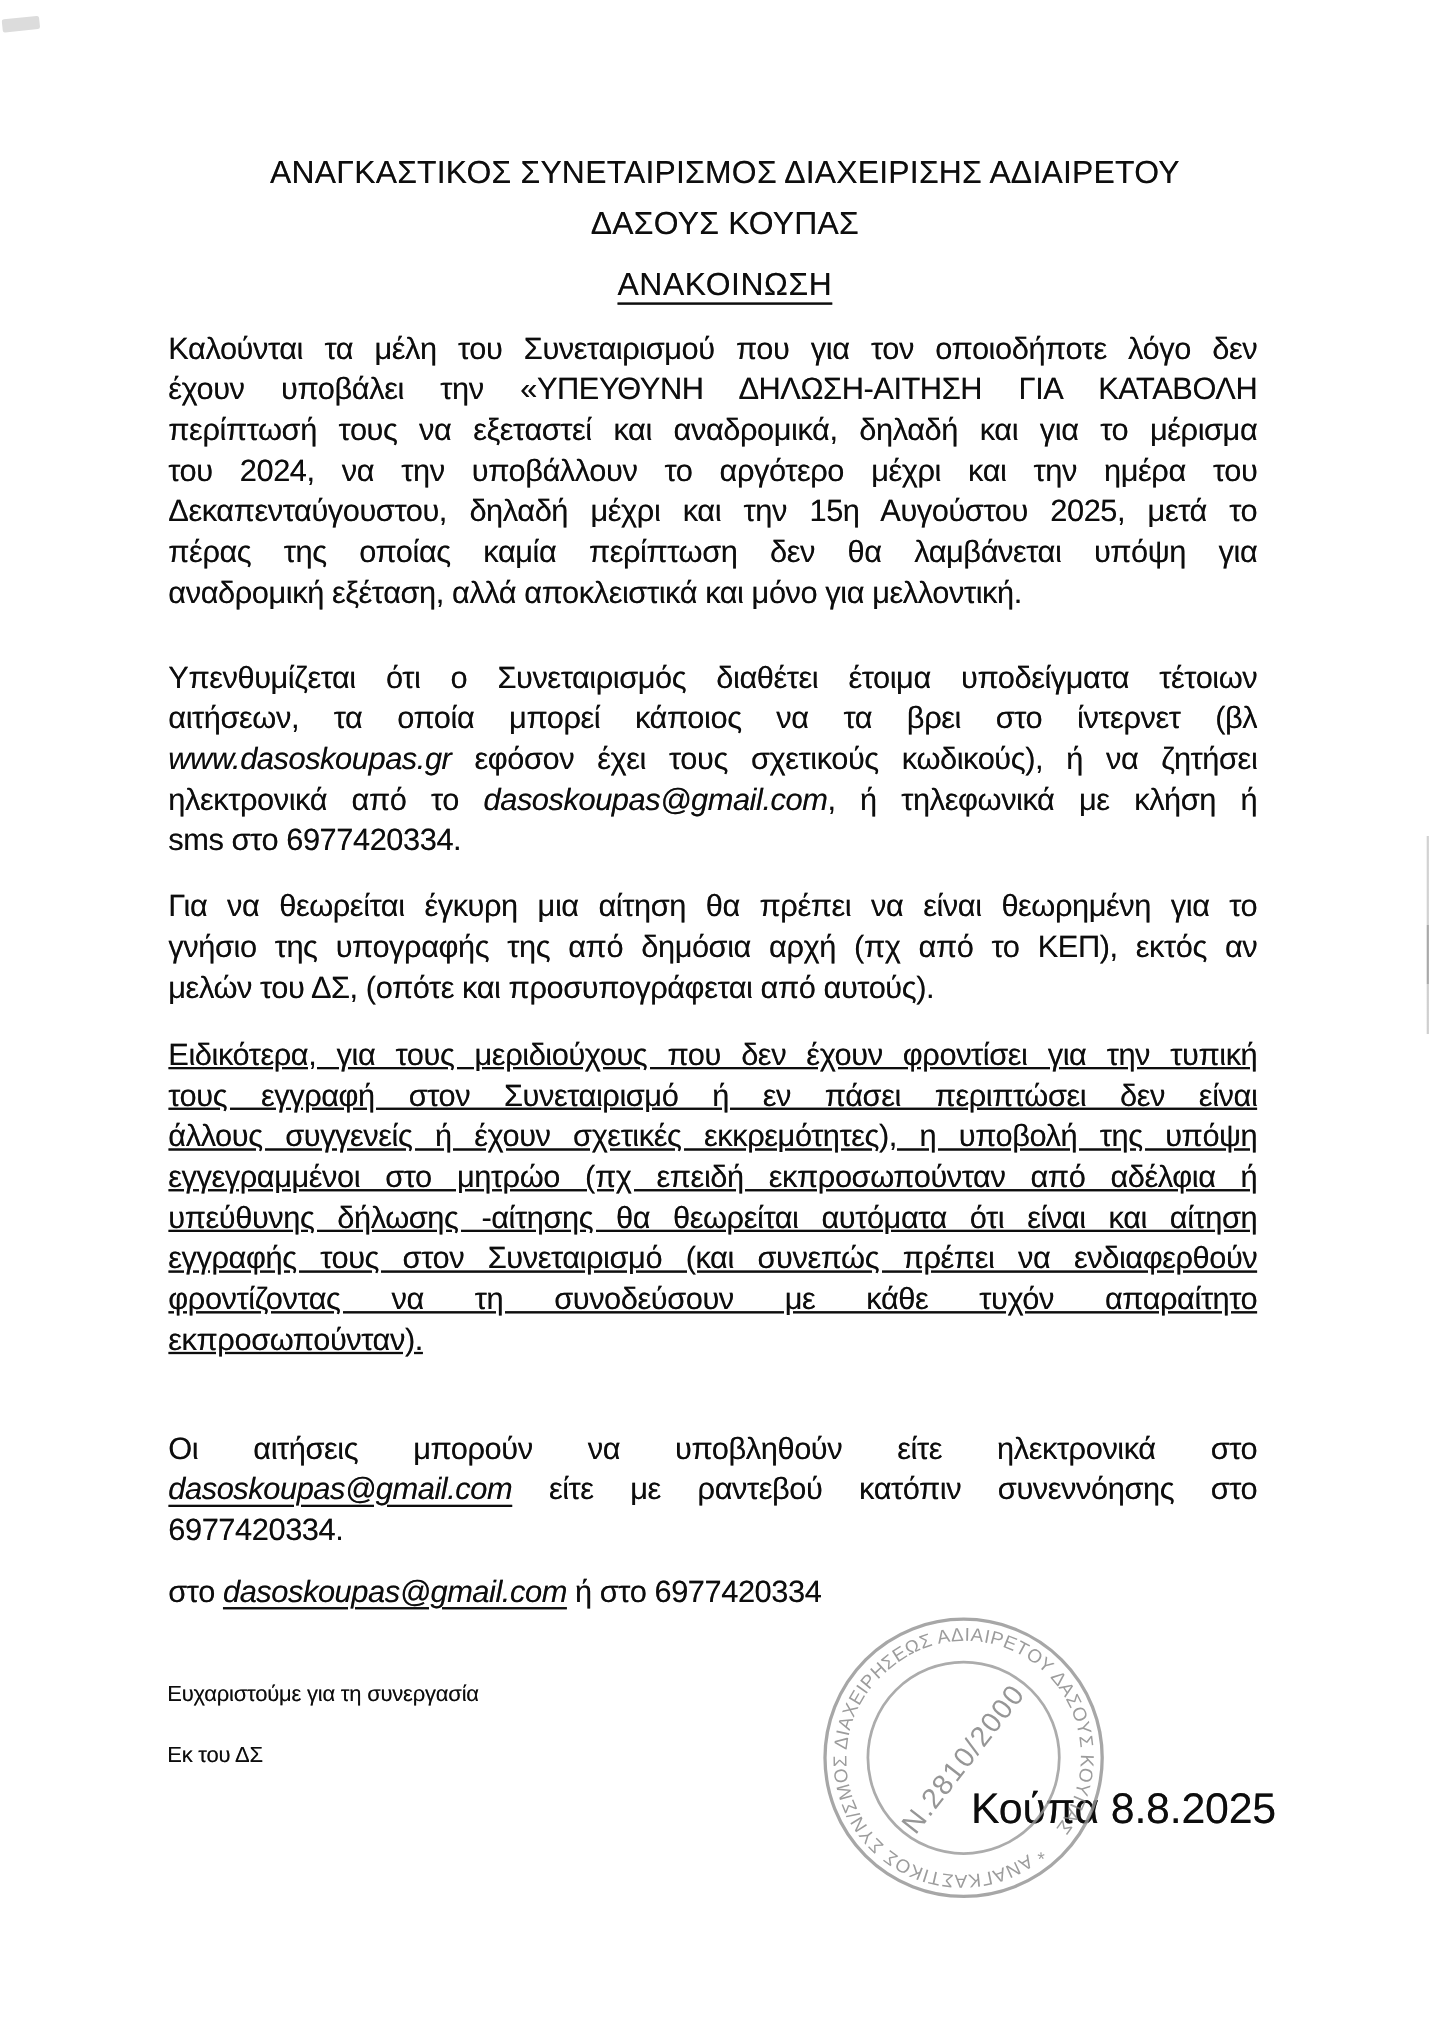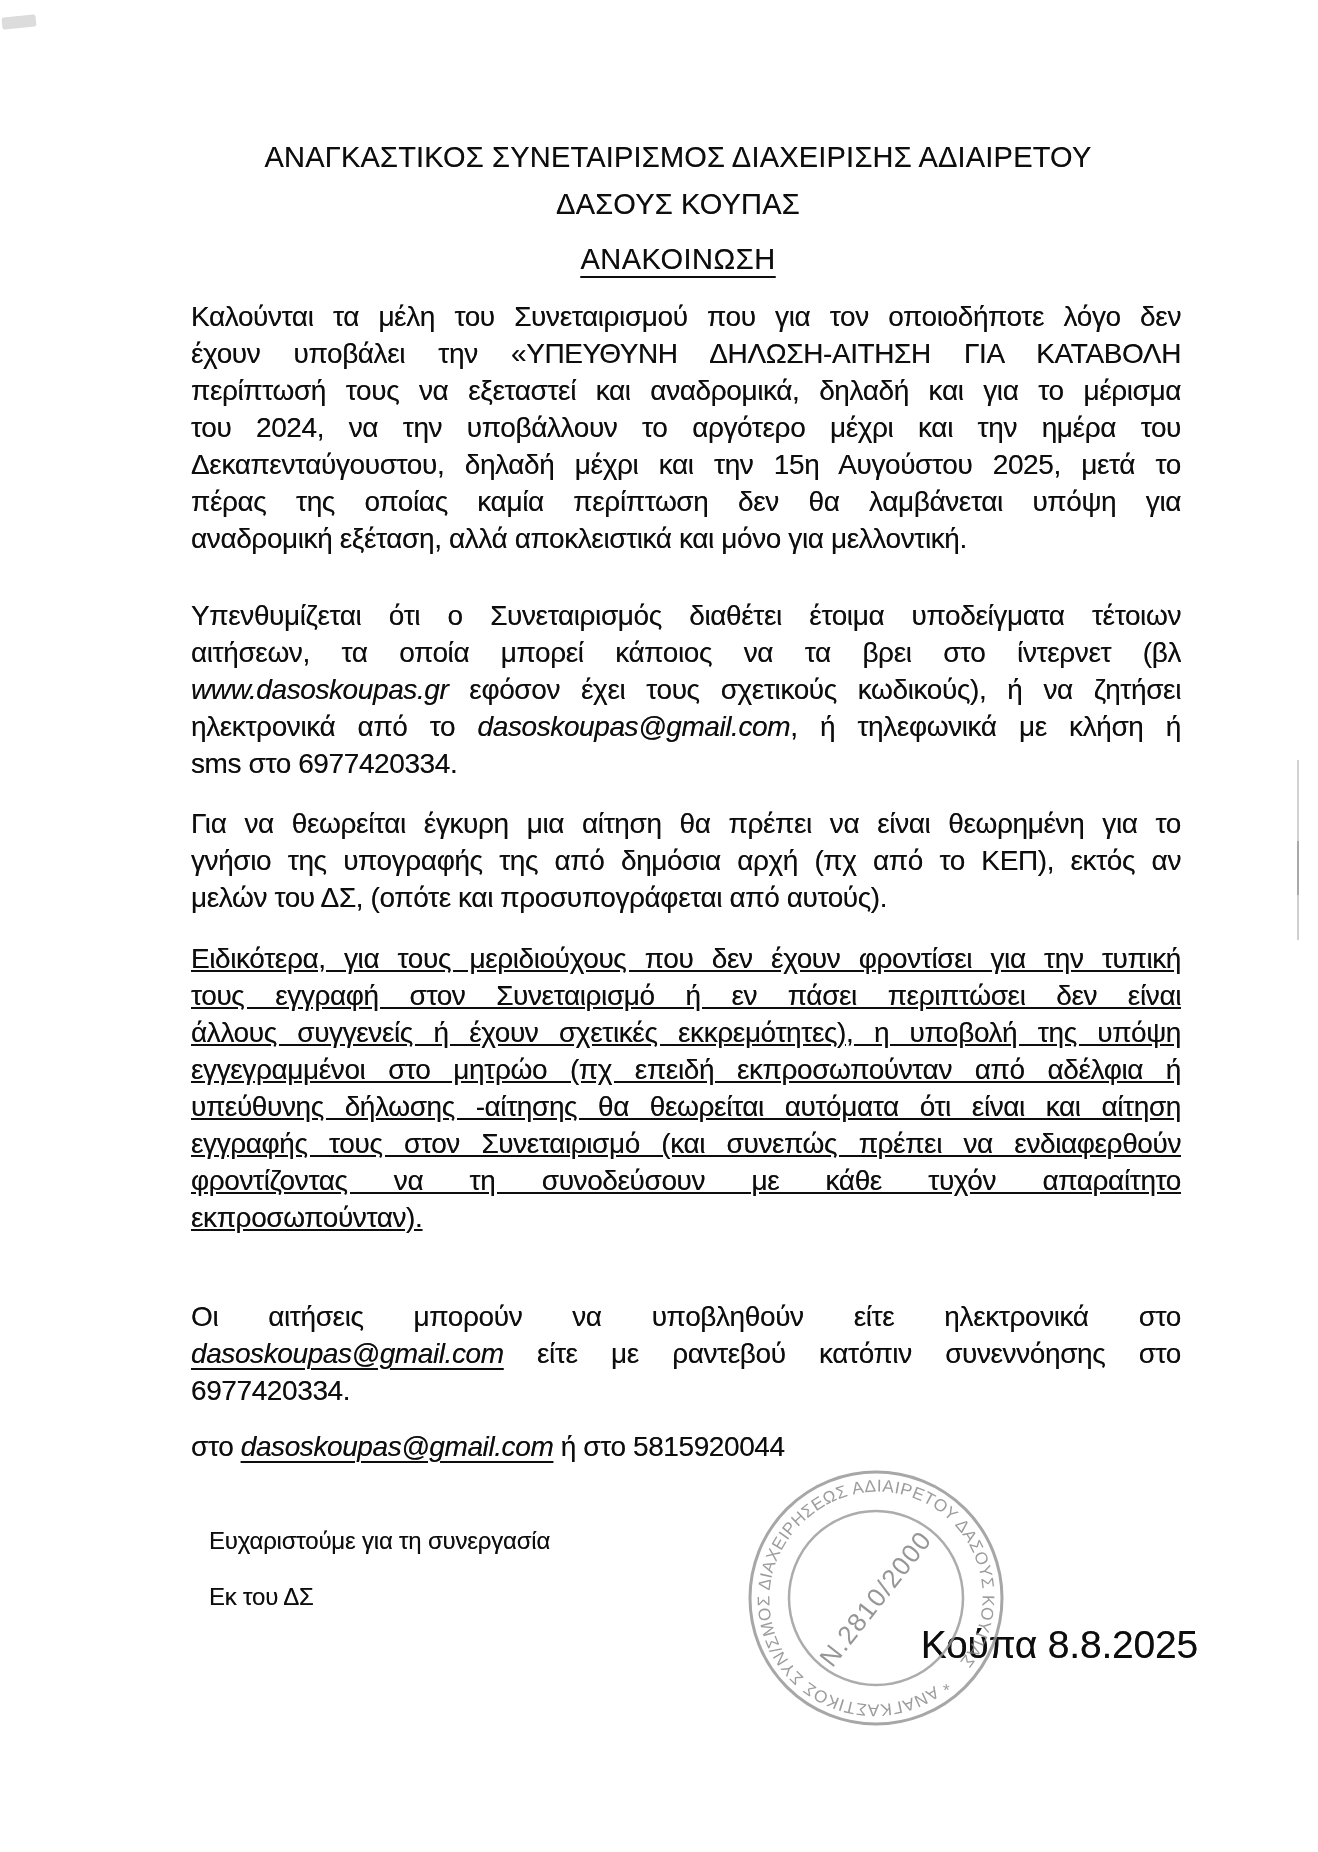--- a/index.html
+++ b/index.html
@@ -2,21 +2,21 @@
 <html lang="el"><head>
 <meta charset="utf-8">
 <style>
   html,body{margin:0;padding:0;}
   body{
     width:1318px;height:1852px;position:relative;overflow:hidden;
     background:#ffffff;color:#0d0d0d;
     font-family:"Liberation Sans","DejaVu Sans",sans-serif;
     -webkit-font-smoothing:antialiased;
   }
-  .scan-text{ text-shadow:0 0 0.5px rgba(0,0,0,0.55);padding-left:38px; }
+  .scan-text{ text-shadow:0 0 0.5px rgba(0,0,0,0.55); }
 
   
   .title-block{
     position:absolute;top:134px;left:0;right:0;text-align:center;
     font-size:29px;line-height:47px;letter-spacing:0.2px;
   }
   .heading{
     position:absolute;top:241px;left:0;right:0;text-align:center;
     font-size:29px;line-height:37px;letter-spacing:0.5px;
     text-decoration:underline;text-decoration-thickness:2px;text-underline-offset:7px;
@@ -30,22 +30,22 @@
   }
   .line{ text-align:justify;text-align-last:justify;height:37px;overflow:hidden; }
   .line.last{ text-align-last:left; }
   .i{ font-style:italic;margin-top:16px; }
   .iu{
     font-style:italic;text-decoration:underline;
     text-decoration-thickness:2px;text-underline-offset:5px;
   }
 
   .closing{
-    position:absolute;left:171px;width:990px;
-    font-size:24px;line-height:37px;letter-spacing:-0.2px;text-align:left;
+    position:absolute;left:152px;width:990px;
+    font-size:20px;line-height:37px;letter-spacing:-0.2px;text-align:left;
   }
   .closing-1{ top:1522px; }
   .closing-2{ top:1578px; }
 
   .date-line{
     position:absolute;top:1626px;left:153px;width:1007px;
     font-size:39px;line-height:37px;text-align:right;letter-spacing:-0.2px;
   }
 
   
@@ -115,21 +115,21 @@
       <div class="line"><span>εγγραφής τους στον Συνεταιρισμό (και συνεπώς πρέπει να ενδιαφερθούν</span></div>
       <div class="line"><span>φροντίζοντας  να τη συνοδεύσουν με κάθε τυχόν απαραίτητο</span></div>
       <div class="line last"><span>εκπροσωπούνταν).</span></div>
     </div>
     <div class="para scan-text" style="top: 1298px;">
       <div class="line"><span>Οι αιτήσεις μπορούν να υποβληθούν είτε ηλεκτρονικά  στο</span></div>
       <div class="line"><span class="iu">dasoskoupas@gmail.com</span><span> είτε με ραντεβού κατόπιν συνεννόησης στο</span></div>
       <div class="line last"><span>6977420334.</span></div>
     </div>
     <div class="para scan-text" style="top: 1428px;">
-      <div class="line last"><span>στο </span><span class="iu">dasoskoupas@gmail.com</span><span> ή στο 5815920044</span></div>
+      <div class="line last"><span>στο </span><span class="iu">dasoskoupas@gmail.com</span><span> ή στο 6977420334</span></div>
     </div>
   </div>
 
 <div class="closing closing-1 scan-text">Ευχαριστούμε για τη συνεργασία</div>
 <div class="closing closing-2 scan-text">Εκ του ΔΣ</div>
 
 <div class="date-line scan-text">Κούπα 8.8.2025</div>
 
 <svg class="stamp" viewBox="0 0 280 280" width="280" height="280" xmlns="http://www.w3.org/2000/svg">
   <defs>

